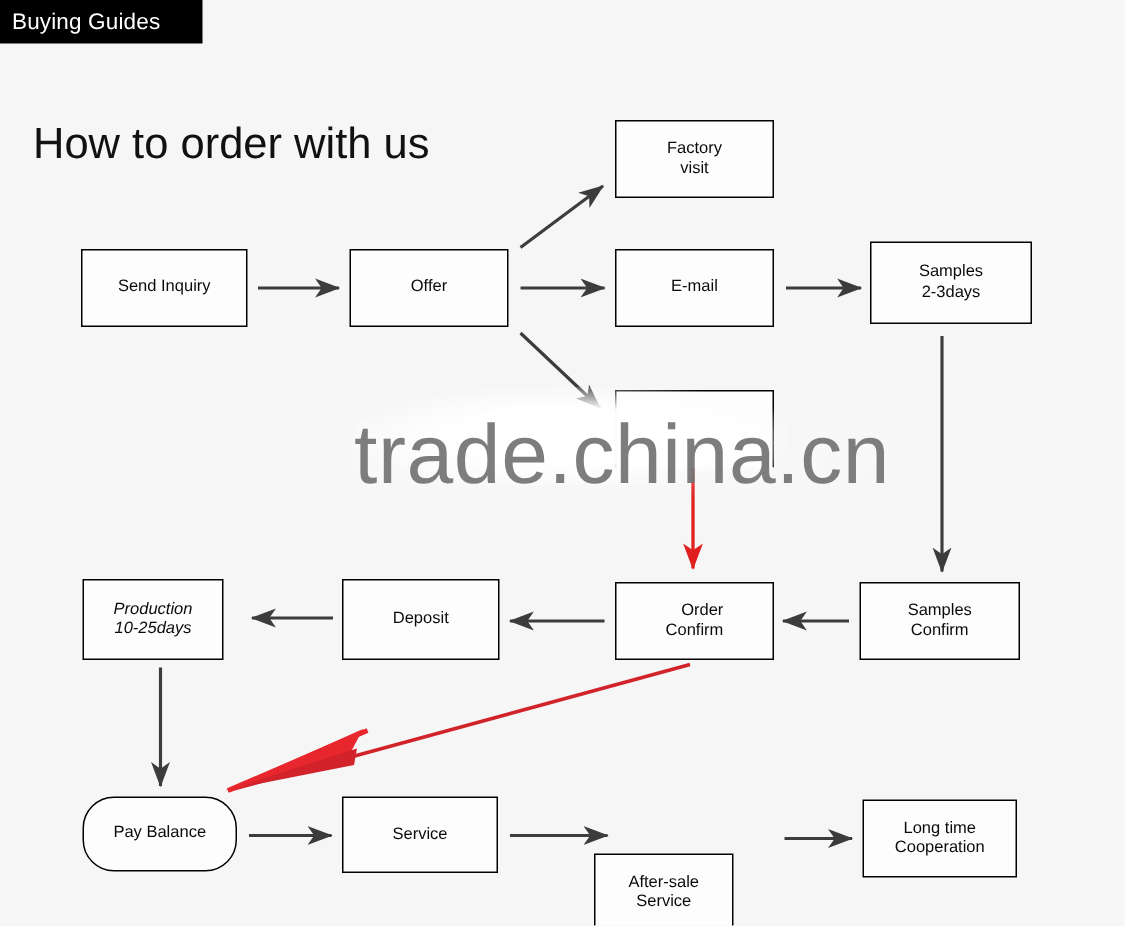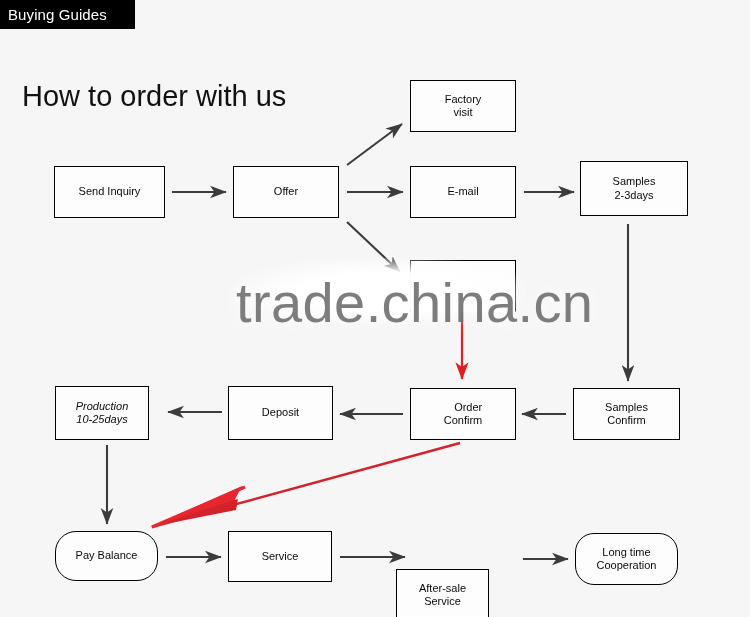--- a/index.html
+++ b/index.html
@@ -225,21 +225,21 @@
         <div>
           <span>Service</span>
         </div>
       </div>
       <div class="node" style="left: 396px; top: 533px; width: 93px; height: 52px; margin-top: 36px;">
         <div>
           <span>After-sale</span>
           <span>Service</span>
         </div>
       </div>
-      <div class="node" style="left: 575px; top: 533px; width: 103px; height: 52px; border-radius: 19px;">
+      <div class="node" style="left: 575px; top: 533px; width: 103px; height: 52px;">
         <div>
           <span>Long time</span>
           <span>Cooperation</span>
         </div>
       </div>
     </div>
 
   <div class="wm-cover"></div>
   <div class="watermark">trade.china.cn</div>
 

